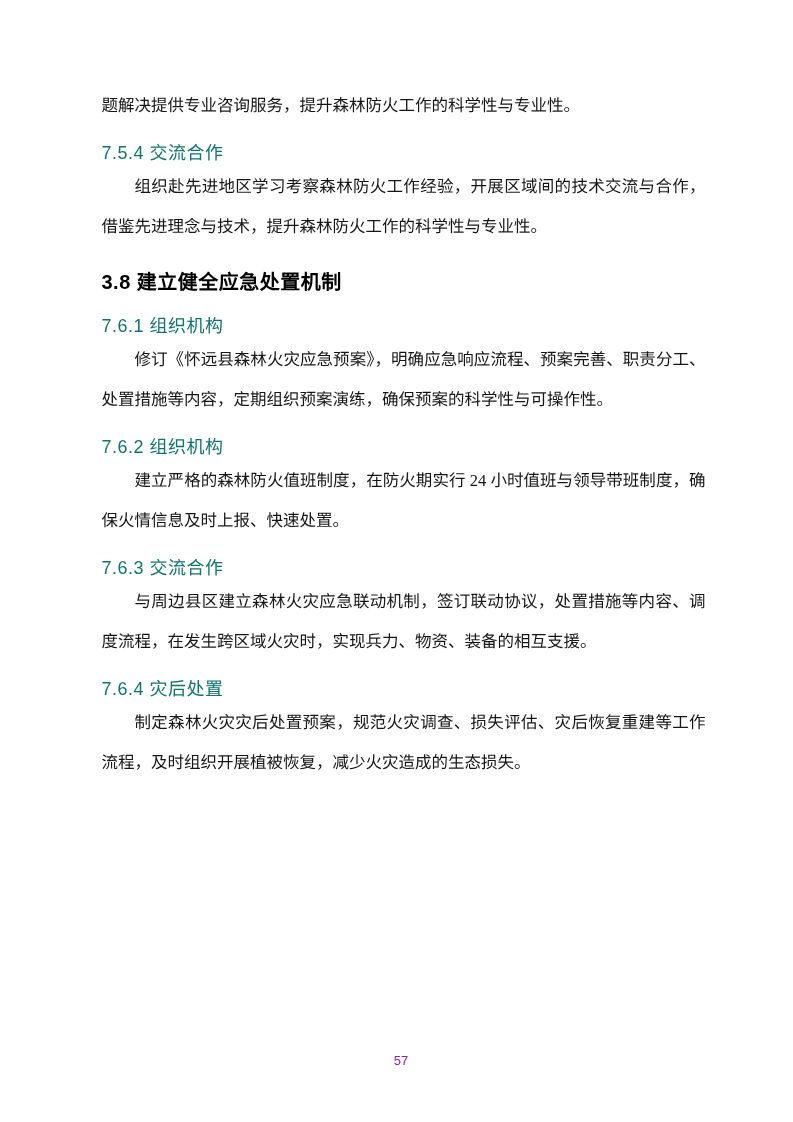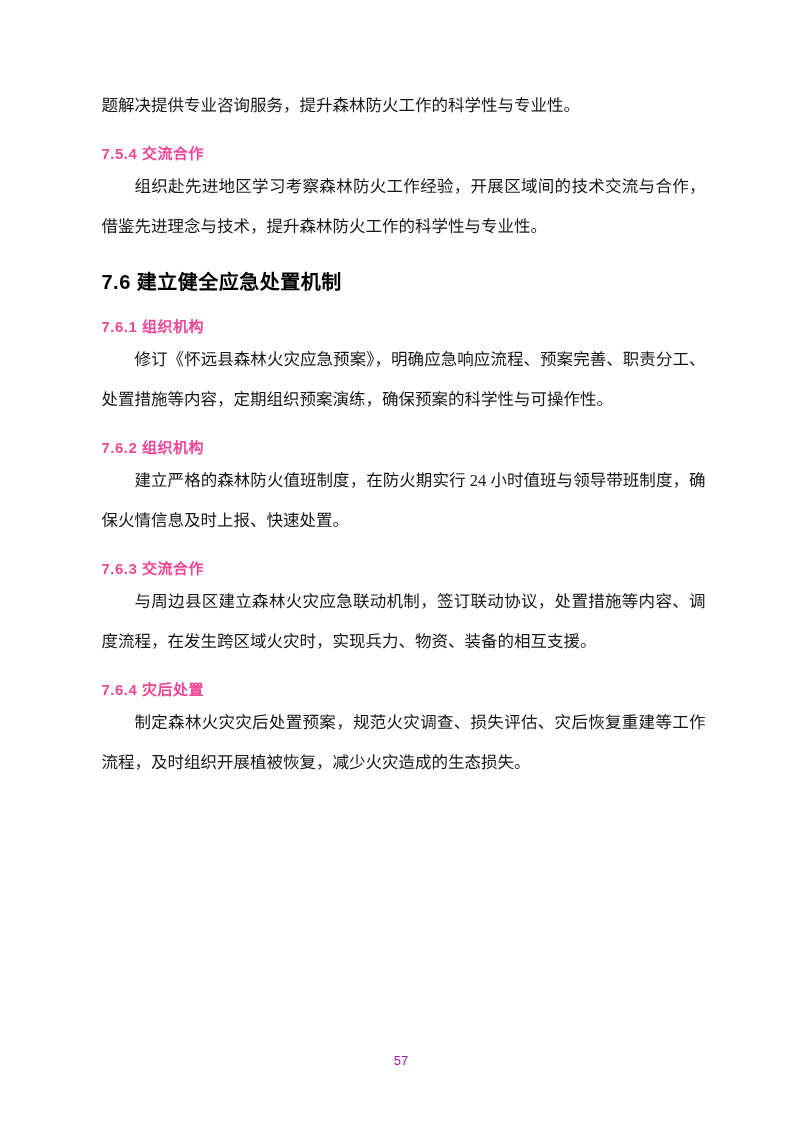--- a/index.html
+++ b/index.html
@@ -39,24 +39,24 @@
     font-family: "Liberation Sans", "DejaVu Sans", sans-serif;
     font-weight: 700;
     font-size: 20px;
     line-height: 34px;
     color: #000000;
     letter-spacing: 0.5px;
   }
   .doc h3 {
     margin: 14px 0 0 0;
     font-family: "Liberation Sans", "DejaVu Sans", sans-serif;
-    font-weight: 700;
-    font-size: 15px;
+    font-weight: 400;
+    font-size: 18px;
     line-height: 27px;
-    color: #ec4899;
+    color: #0f766e;
     letter-spacing: 0.5px;
   }
   .footer {
     position: absolute;
     left: 0;
     width: 793px;
     top: 1053px;
     text-align: center;
     font-family: "Liberation Sans", "DejaVu Sans", sans-serif;
     font-size: 13px;
@@ -67,21 +67,21 @@
 <body>
 
 <div class="page">
   <div class="doc">
     <p>题解决提供专业咨询服务，提升森林防火工作的科学性与专业性。</p>
 
     <h3>7.5.4 交流合作</h3>
 
     <p class="indent">组织赴先进地区学习考察森林防火工作经验，开展区域间的技术交流与合作，借鉴先进理念与技术，提升森林防火工作的科学性与专业性。</p>
 
-    <h2>7.6 建立健全应急处置机制</h2>
+    <h2>3.8 建立健全应急处置机制</h2>
 
     <h3>7.6.1 组织机构</h3>
 
     <p class="indent">修订《怀远县森林火灾应急预案》，明确应急响应流程、预案完善、职责分工、处置措施等内容，定期组织预案演练，确保预案的科学性与可操作性。</p>
 
     <h3>7.6.2 组织机构</h3>
 
     <p class="indent">建立严格的森林防火值班制度，在防火期实行 24 小时值班与领导带班制度，确保火情信息及时上报、快速处置。</p>
 
     <h3>7.6.3 交流合作</h3>

